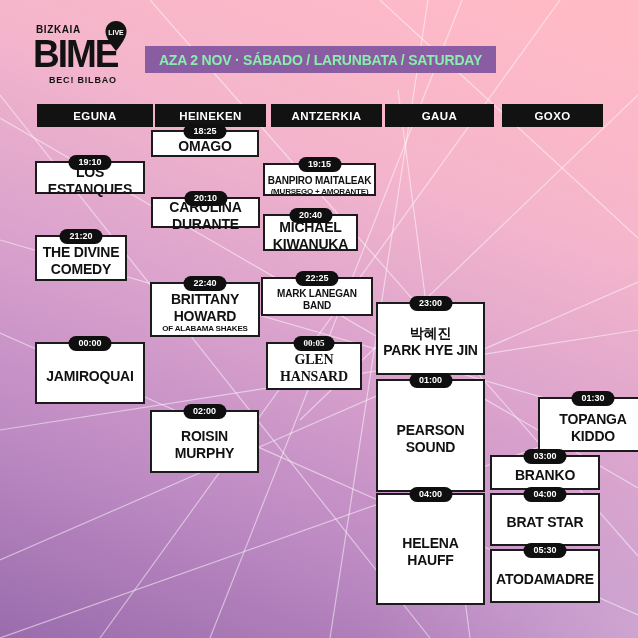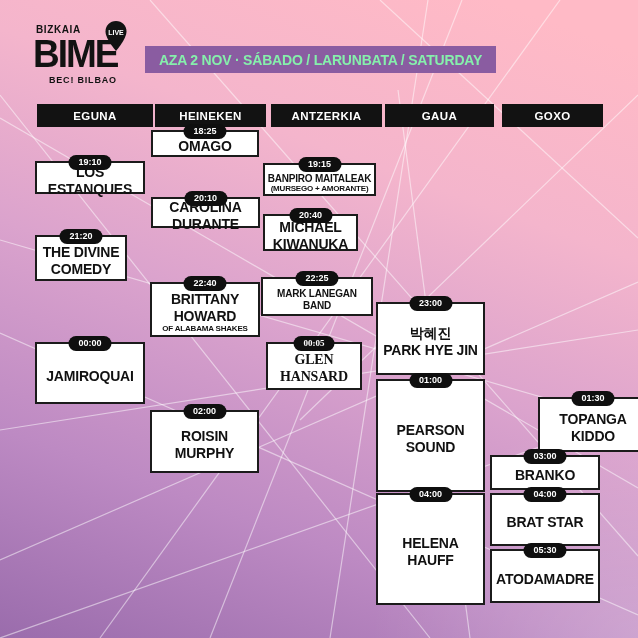--- a/index.html
+++ b/index.html
@@ -118,21 +118,21 @@
     <span class="pill">22:40</span>
     <div class="artist">BRITTANY HOWARD</div>
     <div class="artist-sub">OF ALABAMA SHAKES</div>
   </div>
   <div class="event" style="left:150px;top:410px;width:109px;height:63px;">
     <span class="pill">02:00</span>
     <div class="artist">ROISIN
 MURPHY</div>
   </div>
 
-  <div class="event" style="left:263px;top:163px;width:113px;height:33px;padding-top:10px;">
+  <div class="event" style="left:263px;top:163px;width:113px;height:33px;padding-top:10px;justify-content:space-between;">
     <span class="pill">19:15</span>
     <div class="artist" style="font-size:10px;">BANPIRO MAITALEAK</div>
     <div class="artist-sub">(MURSEGO + AMORANTE)</div>
   </div>
   <div class="event" style="left:263px;top:214px;width:95px;height:37px;">
     <span class="pill">20:40</span>
     <div class="artist">MICHAEL
 KIWANUKA</div>
   </div>
   <div class="event" style="left:261px;top:277px;width:112px;height:39px;">

